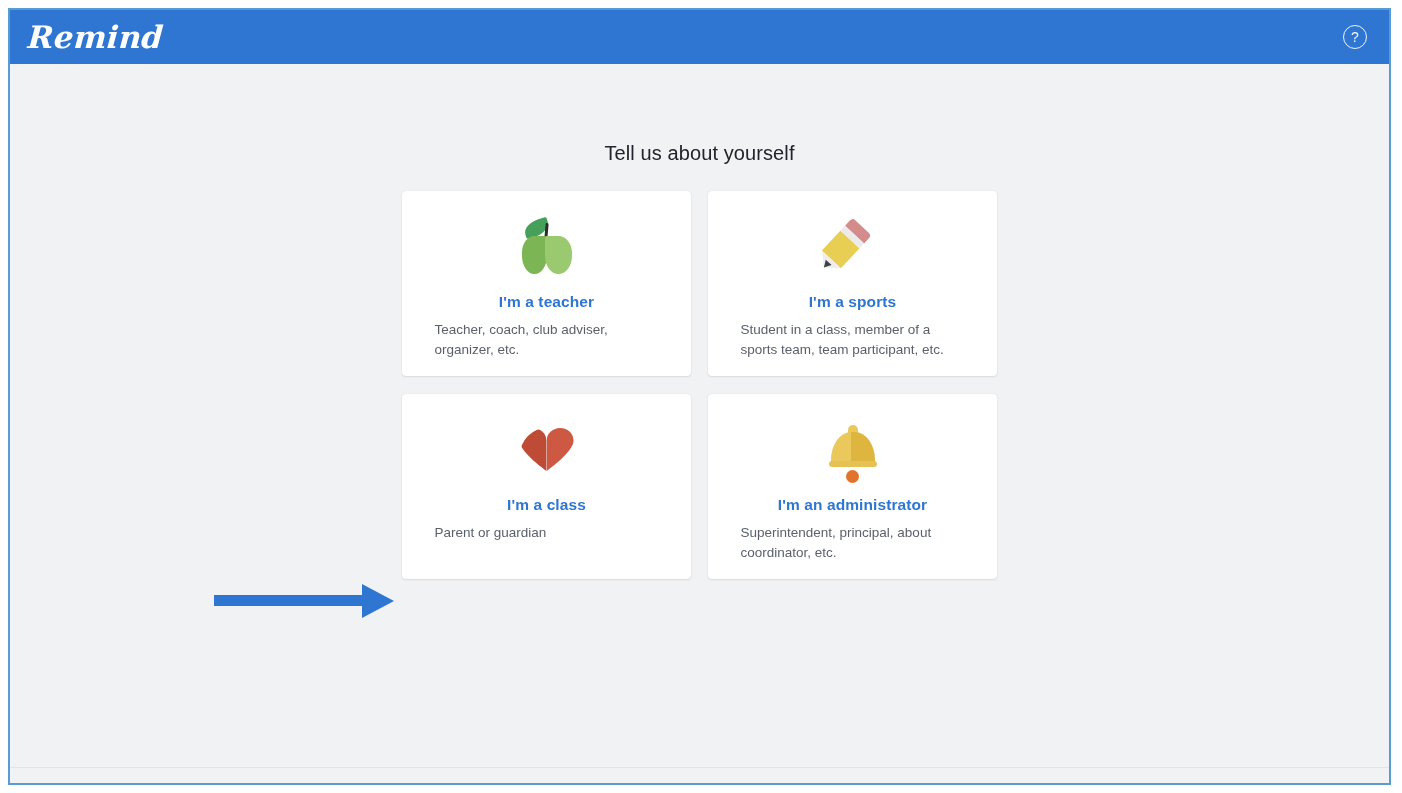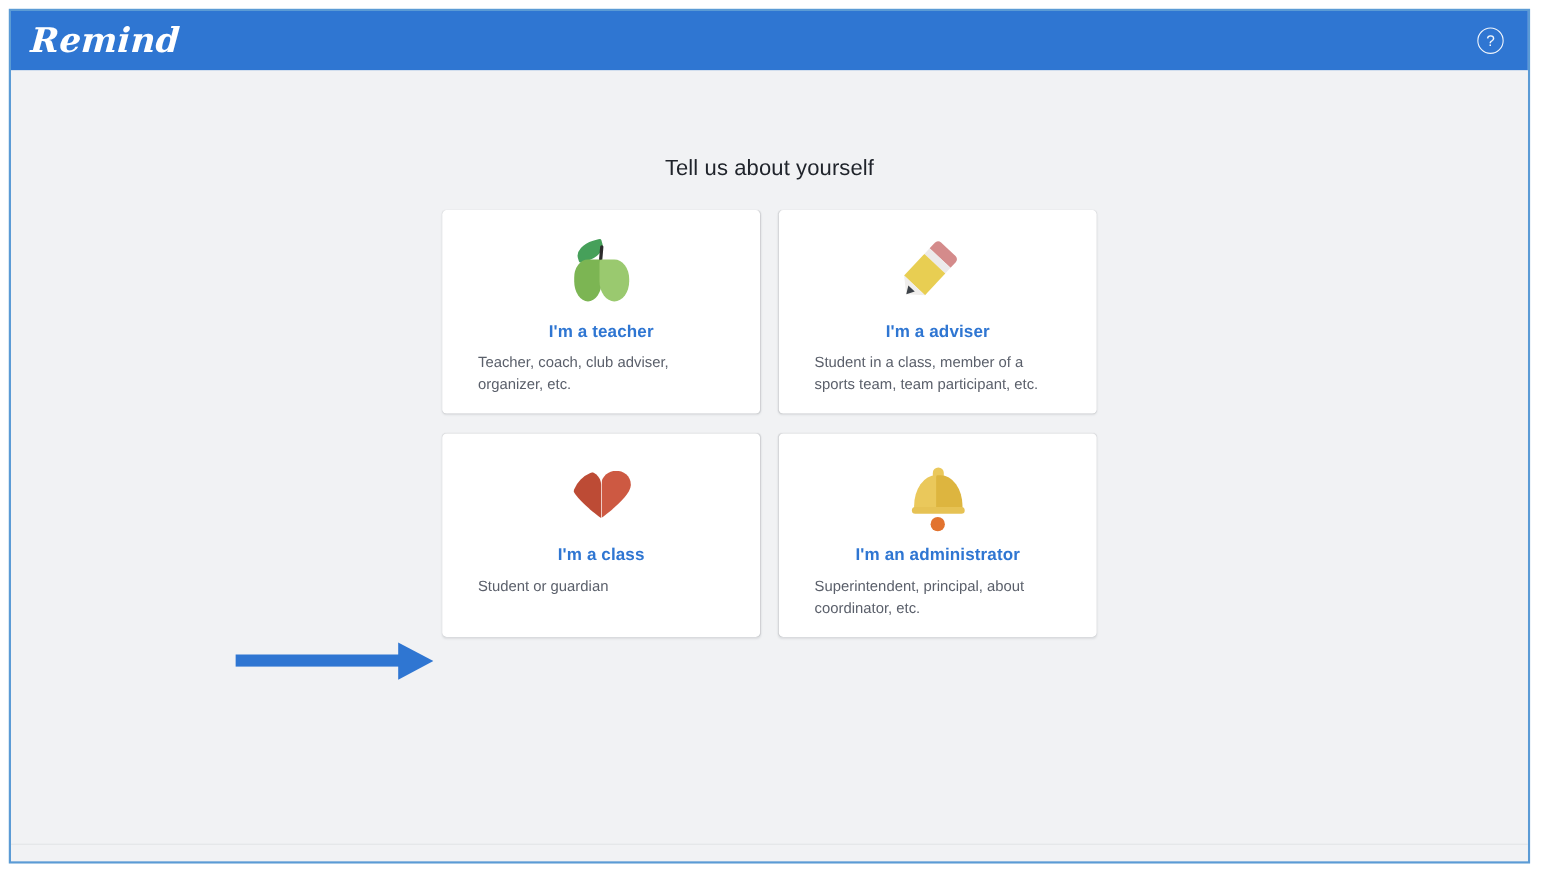--- a/index.html
+++ b/index.html
@@ -303,33 +303,33 @@
         <div class="role-card">
           <div class="role-emoji">
             <span class="pencil">
               <span class="pencil-eraser"></span>
               <span class="pencil-ferrule"></span>
               <span class="pencil-body"></span>
               <span class="pencil-wood"></span>
               <span class="pencil-tip"></span>
             </span>
           </div>
-          <div class="role-title">I'm a adviser</div>
+          <div class="role-title">I'm a sports</div>
           <div class="role-desc">Student in a class, member of a sports team, team participant, etc.</div>
         </div>
 
         <div class="role-card">
           <div class="role-emoji">
             <span class="heart">
               <span class="heart-half heart-left"></span>
               <span class="heart-half heart-right"></span>
             </span>
           </div>
           <div class="role-title">I'm a class</div>
-          <div class="role-desc">Student or guardian</div>
+          <div class="role-desc">Parent or guardian</div>
         </div>
 
         <div class="role-card">
           <div class="role-emoji">
             <span class="bell-handle"></span>
             <span class="bell-body-left"></span>
             <span class="bell-body-right"></span>
             <span class="bell-base"></span>
             <span class="bell-clapper"></span>
           </div>

